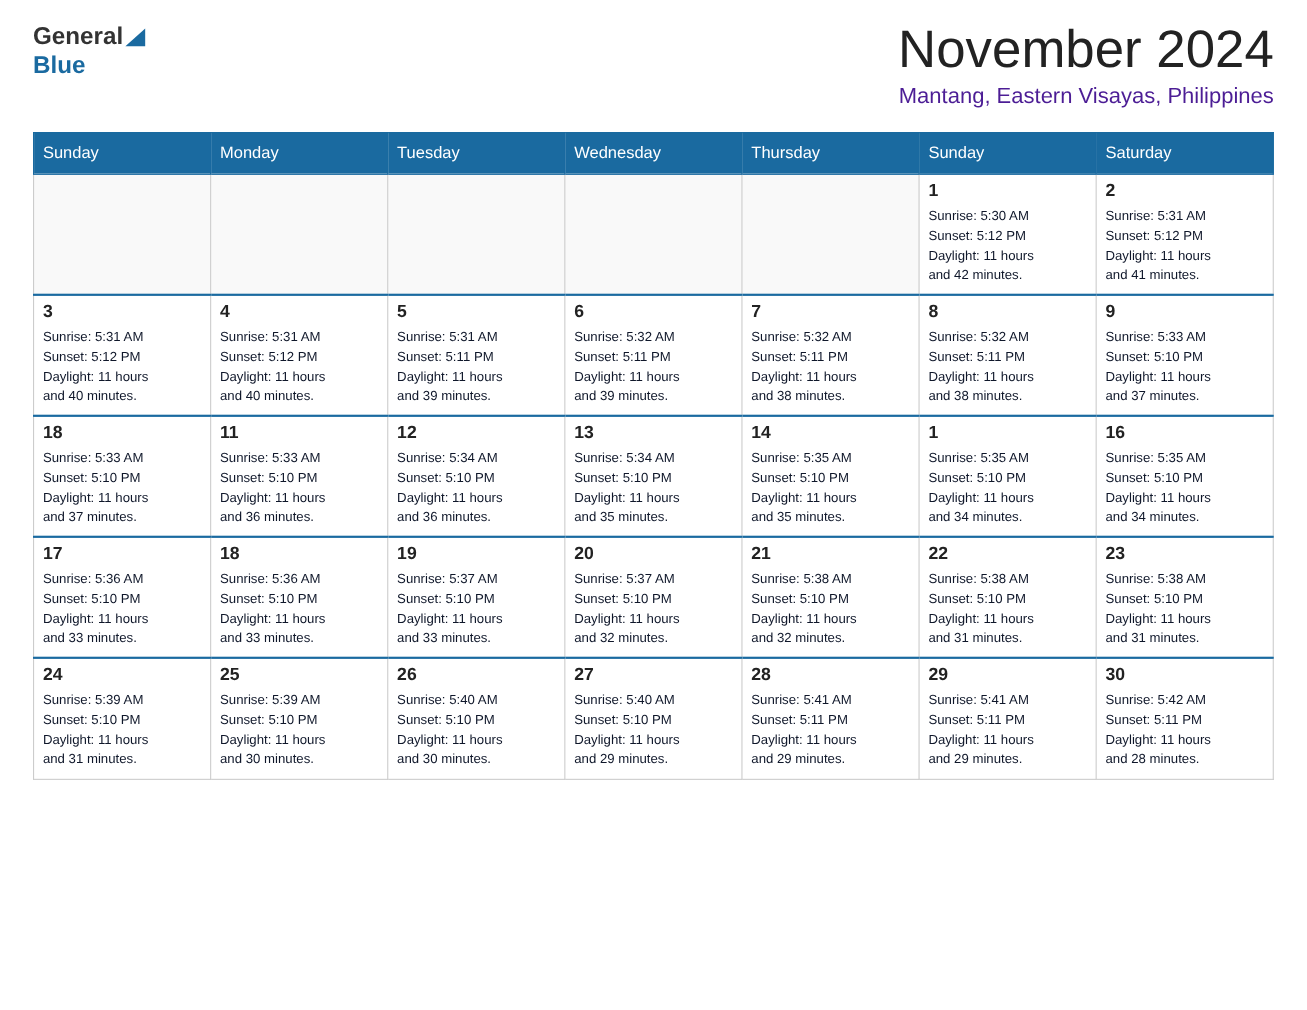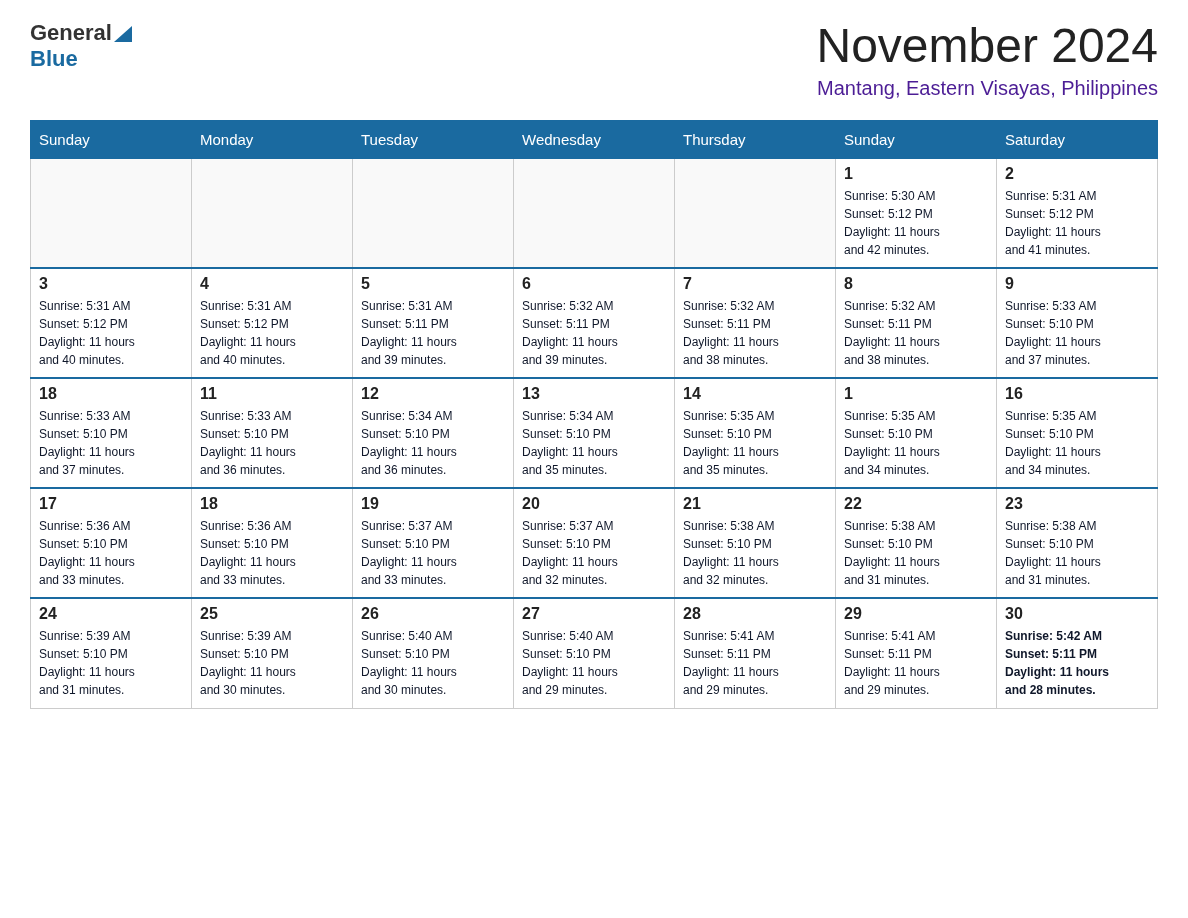--- a/index.html
+++ b/index.html
@@ -334,20 +334,20 @@
         </td>
         <td>
           <span class="day-number">29</span>
           <div class="day-info" style="white-space: pre-line;">Sunrise: 5:41 AM
 Sunset: 5:11 PM
 Daylight: 11 hours
 and 29 minutes.</div>
         </td>
         <td>
           <span class="day-number">30</span>
-          <div class="day-info" style="white-space: pre-line; font-weight: bold;">Sunrise: 5:42 AM
+          <div class="day-info" style="white-space: pre-line;">Sunrise: 5:42 AM
 Sunset: 5:11 PM
 Daylight: 11 hours
 and 28 minutes.</div>
         </td>
       </tr>
     </tbody>
 </table>
 
 </body></html>

